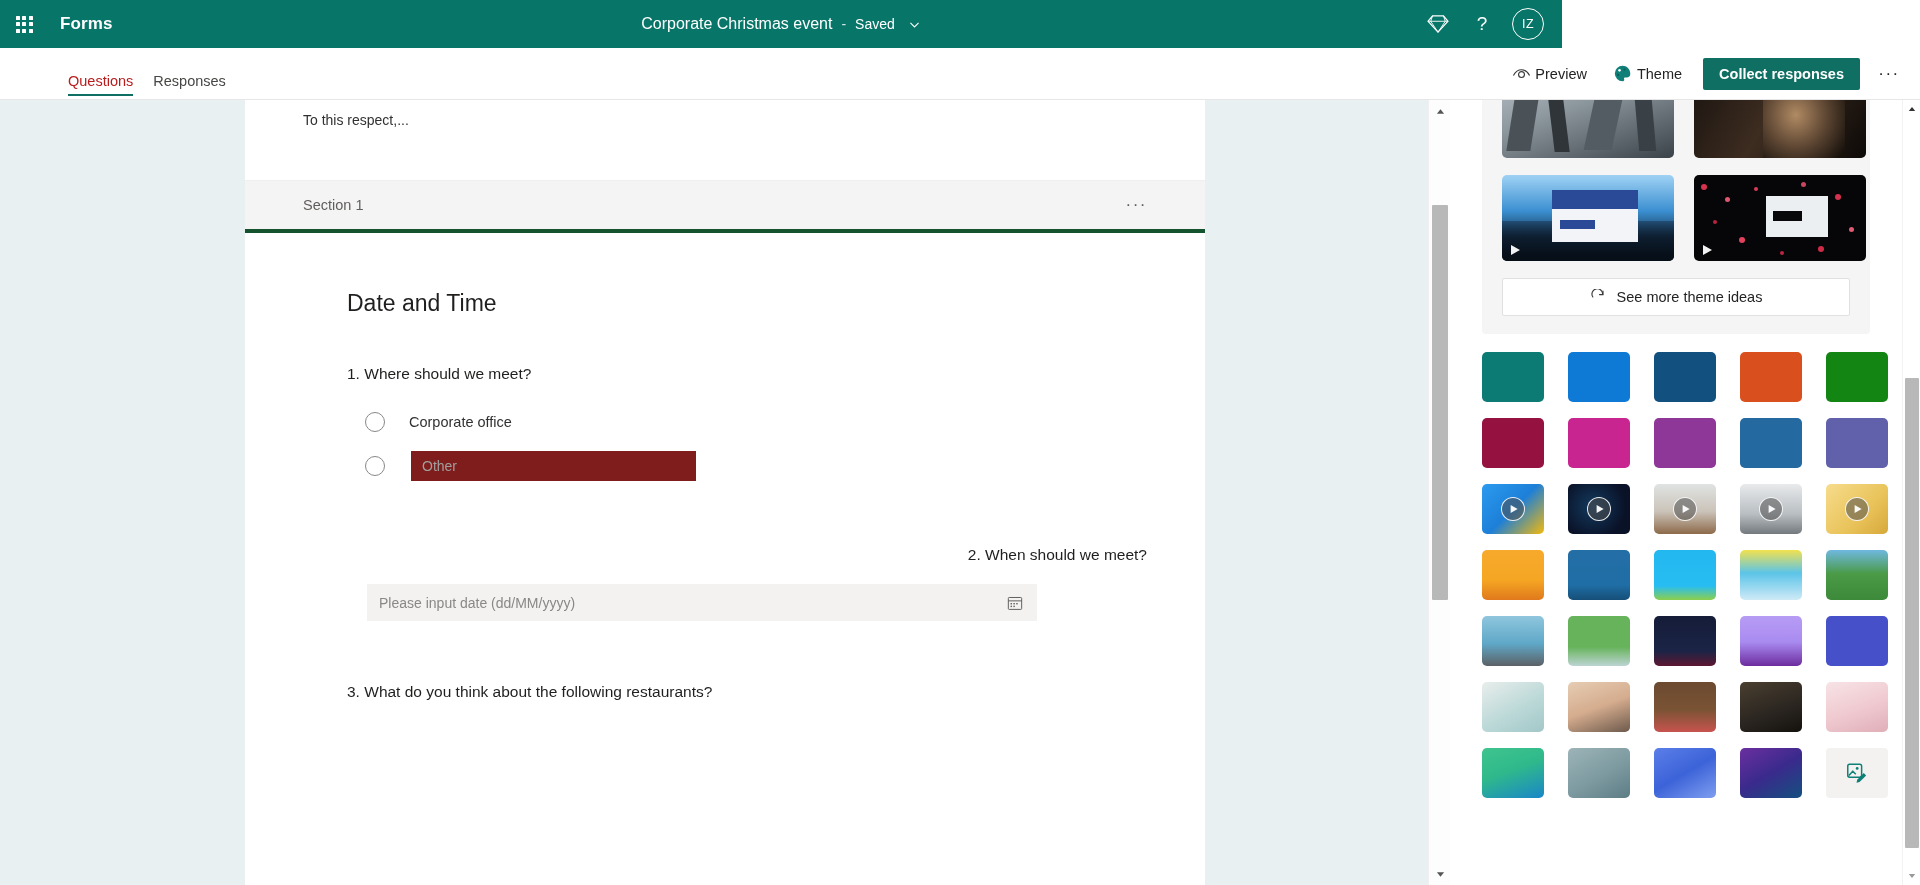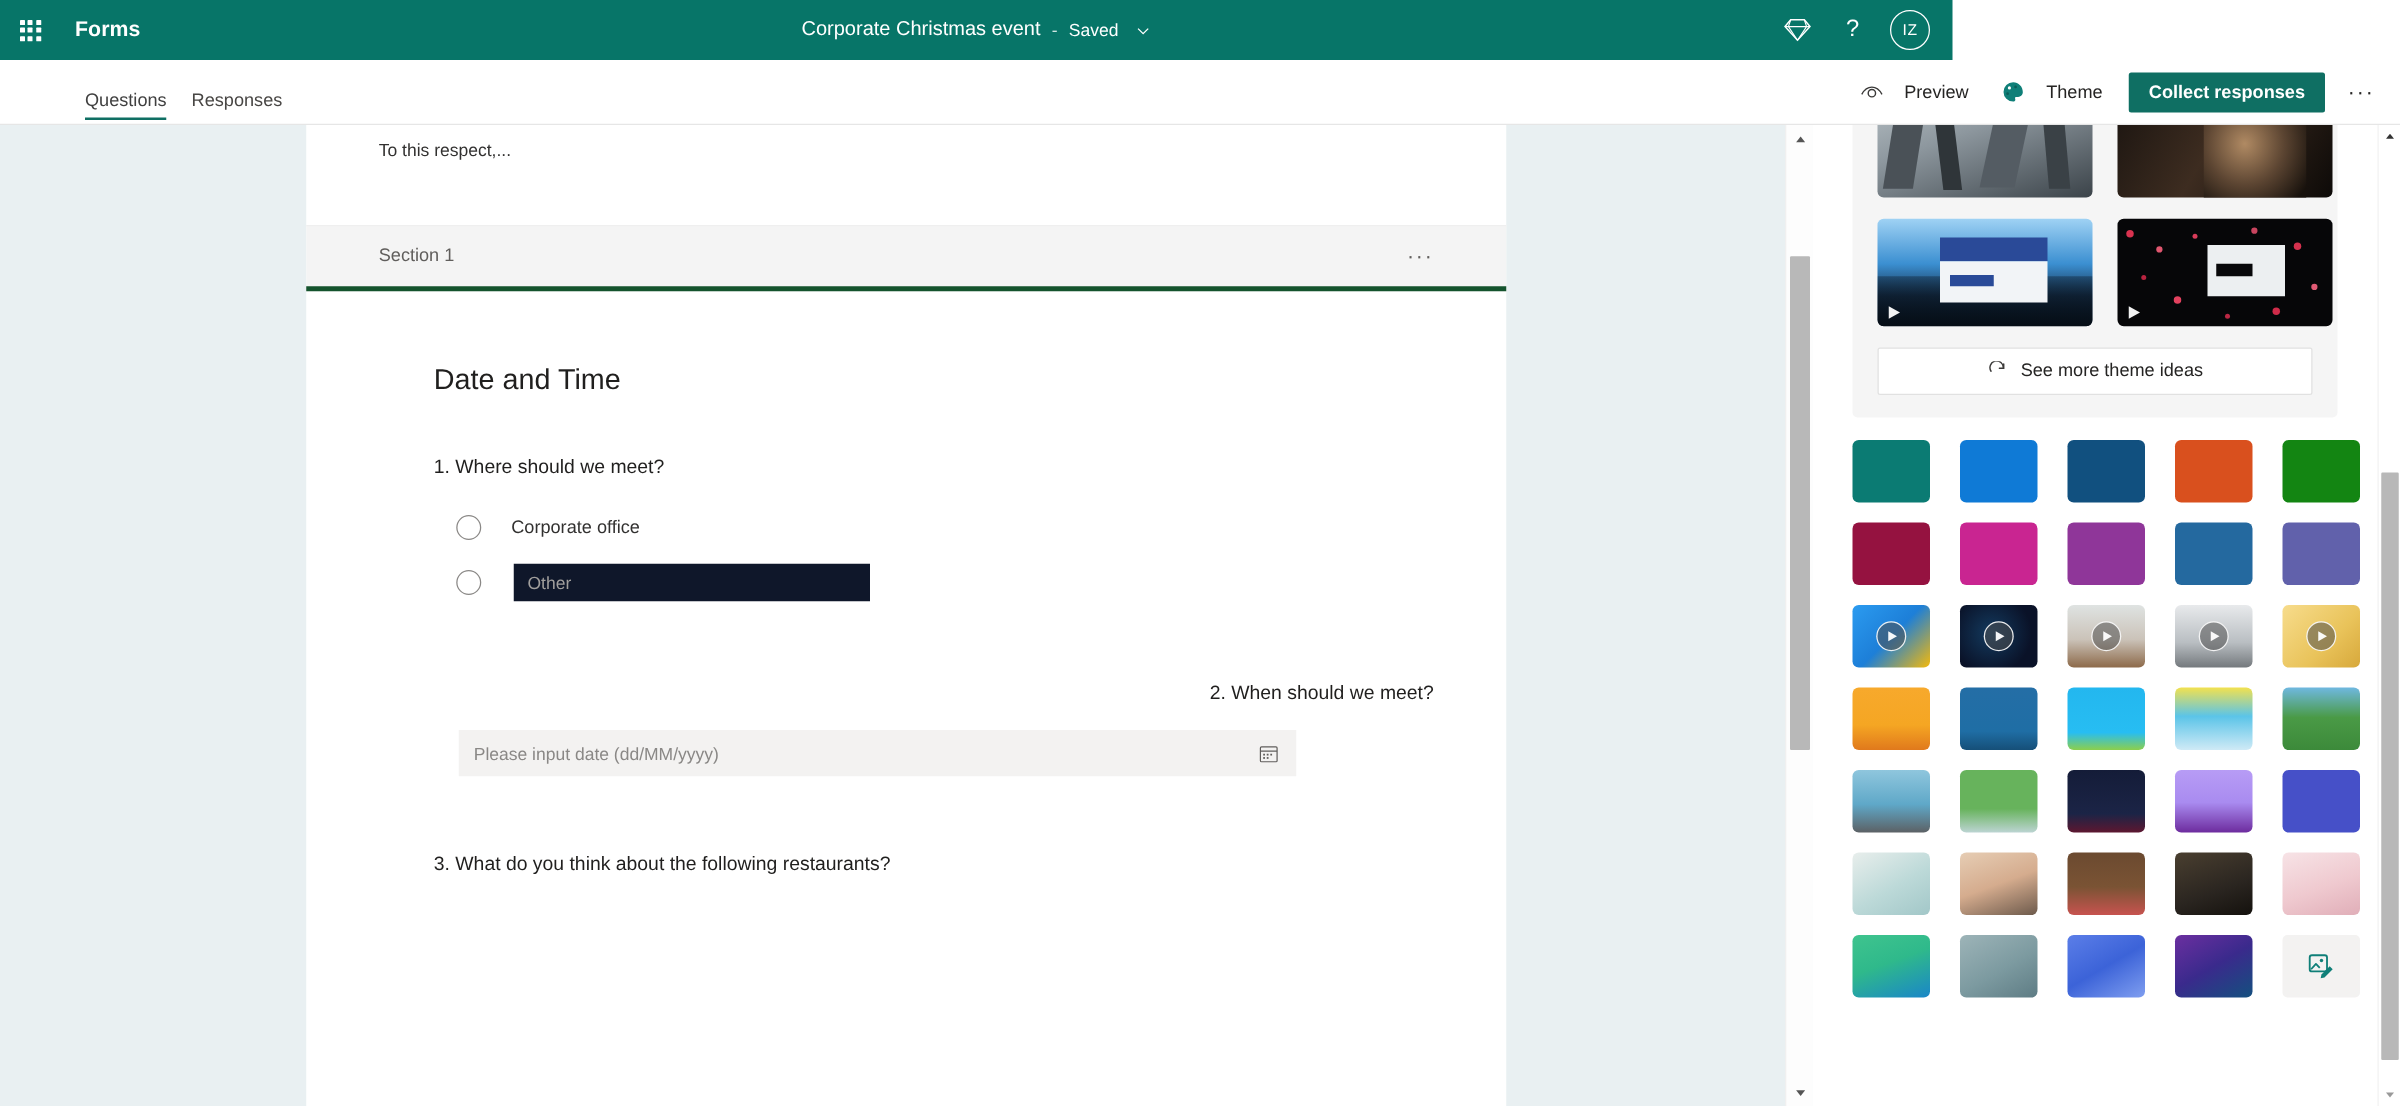--- a/index.html
+++ b/index.html
@@ -78,31 +78,31 @@
     position: absolute; left: 60px; top: 0; height: 52px;
     display: flex; align-items: flex-end; gap: 4px;
   }
   .tab {
     font-size: 14.5px;
     padding: 0 8px 11px 8px;
     cursor: pointer;
     color: #484644;
     position: relative;
   }
-  .tab.active { color: #404040; }
+  .tab.active { color: #b91c1c; }
   .tab.active::after {
     content: ""; position: absolute; left: 8px; right: 8px; bottom: 4px;
     height: 2px; background: #0f6f63;
   }
   #cmd-right {
     position: absolute; right: 14px; top: 0; height: 52px;
     display: flex; align-items: center; gap: 4px;
   }
   .cmd-btn {
-    display: flex; align-items: center; gap: 16px;
+    display: flex; align-items: center; gap: 4px;
     padding: 6px 11px; cursor: pointer;
     font-size: 14.5px; color: #252423; border-radius: 2px;
   }
   #collect-btn {
     background: #0f6f63; color: #ffffff;
     font-weight: bold; font-size: 14.5px;
     padding: 8px 16px; border-radius: 2px; cursor: pointer;
     margin-left: 6px;
   }
   #more-cmd {
@@ -153,21 +153,21 @@
     height: 37px; margin-bottom: 0px;
   }
   .choice-row + .choice-row { margin-top: 1px; }
   .radio {
     width: 20px; height: 20px; border: 1.4px solid #8a8886;
     border-radius: 50%; flex: none; cursor: pointer; background: #fff;
   }
   .choice-label { font-size: 14.5px; color: #323130; margin-left: 24px; }
   .other-input {
     margin-left: 26px; width: 285px; height: 30px;
-    background: #0f172a; border: none;
+    background: #7f1d1d; border: none;
     display: flex; align-items: center; padding-left: 11px;
     font-size: 14px; color: #a19f9d; cursor: text;
   }
   .date-field {
     margin-top: 20px; margin-left: 20px;
     width: 670px; height: 37px;
     background: #f3f2f1;
     display: flex; align-items: center; justify-content: space-between;
     padding: 0 14px 0 12px;
     cursor: text;

